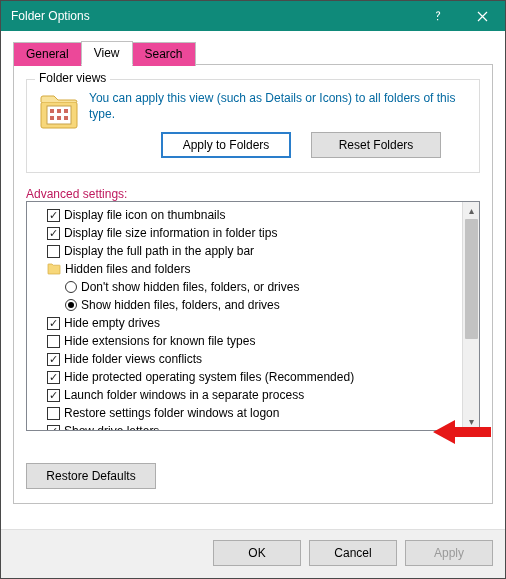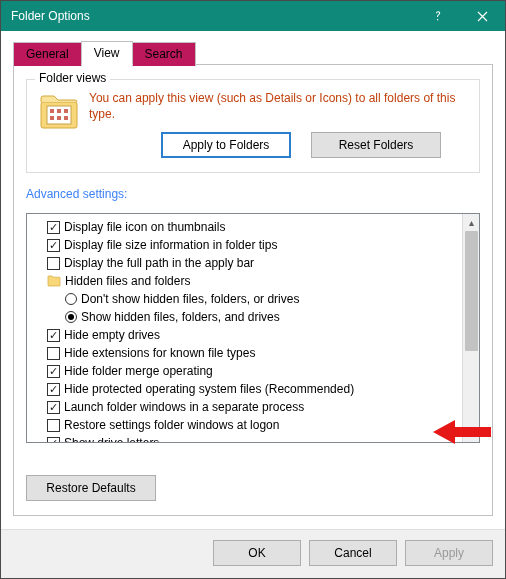--- a/index.html
+++ b/index.html
@@ -53,21 +53,21 @@
   }
   .tab {
     padding: 4px 12px;
     border: 1px solid #c0c0c0;
     border-bottom: none;
     background: #fff;
     margin-right: -1px;
     color: #000;
   }
   .tab.inactive {
-    background: #be185d;
+    background: #ec4899;
     position: relative;
     top: 1px;
   }
   .tab.active {
     background: #fff;
     border-bottom: 1px solid #fff;
     position: relative;
     z-index: 3;
   }
   .tabpanel {
@@ -95,21 +95,21 @@
     display: flex;
     gap: 10px;
     align-items: flex-start;
   }
   .folder-icon-big {
     width: 40px;
     height: 40px;
     flex: 0 0 40px;
     margin-top: 2px;
   }
-  .fv-text { line-height: 1.35; color:#c2410c;}
+  .fv-text { line-height: 1.35; color:#0369a1;}
   .fv-buttons {
     display: flex;
     gap: 20px;
     margin-top: 10px;
     margin-left: 50px;
     padding-left: 22px;
   }
   .wbutton {
     min-width: 130px;
     height: 26px;
@@ -121,21 +121,21 @@
   }
   .wbutton.primary {
     background: #fff;
     border: 2px solid #2a7ecb;
     color: #000;
   }
   .wbutton:disabled {
     color: #9a9a9a;
   }
   
-  .adv-label { margin: 14px 0 12px 0; color:#3b82f6;}
+  .adv-label { margin: 14px 0 0 0; color:#be185d;}
   .adv-box {
     border: 1px solid #828790;
     height: 230px;
     overflow: hidden;
     display: flex;
     background: #fff;
   }
   .adv-list {
     flex: 1;
     padding: 4px 4px 4px 20px;
@@ -317,21 +317,21 @@
           <div class="setting-row">
             <span class="check">✓</span>
             <span>Hide empty drives</span>
           </div>
           <div class="setting-row">
             <span class="check"></span>
             <span>Hide extensions for known file types</span>
           </div>
           <div class="setting-row">
             <span class="check">✓</span>
-            <span>Hide folder merge operating</span>
+            <span>Hide folder views conflicts</span>
           </div>
           <div class="setting-row">
             <span class="check">✓</span>
             <span>Hide protected operating system files (Recommended)</span>
           </div>
           <div class="setting-row">
             <span class="check">✓</span>
             <span>Launch folder windows in a separate process</span>
           </div>
           <div class="setting-row">

